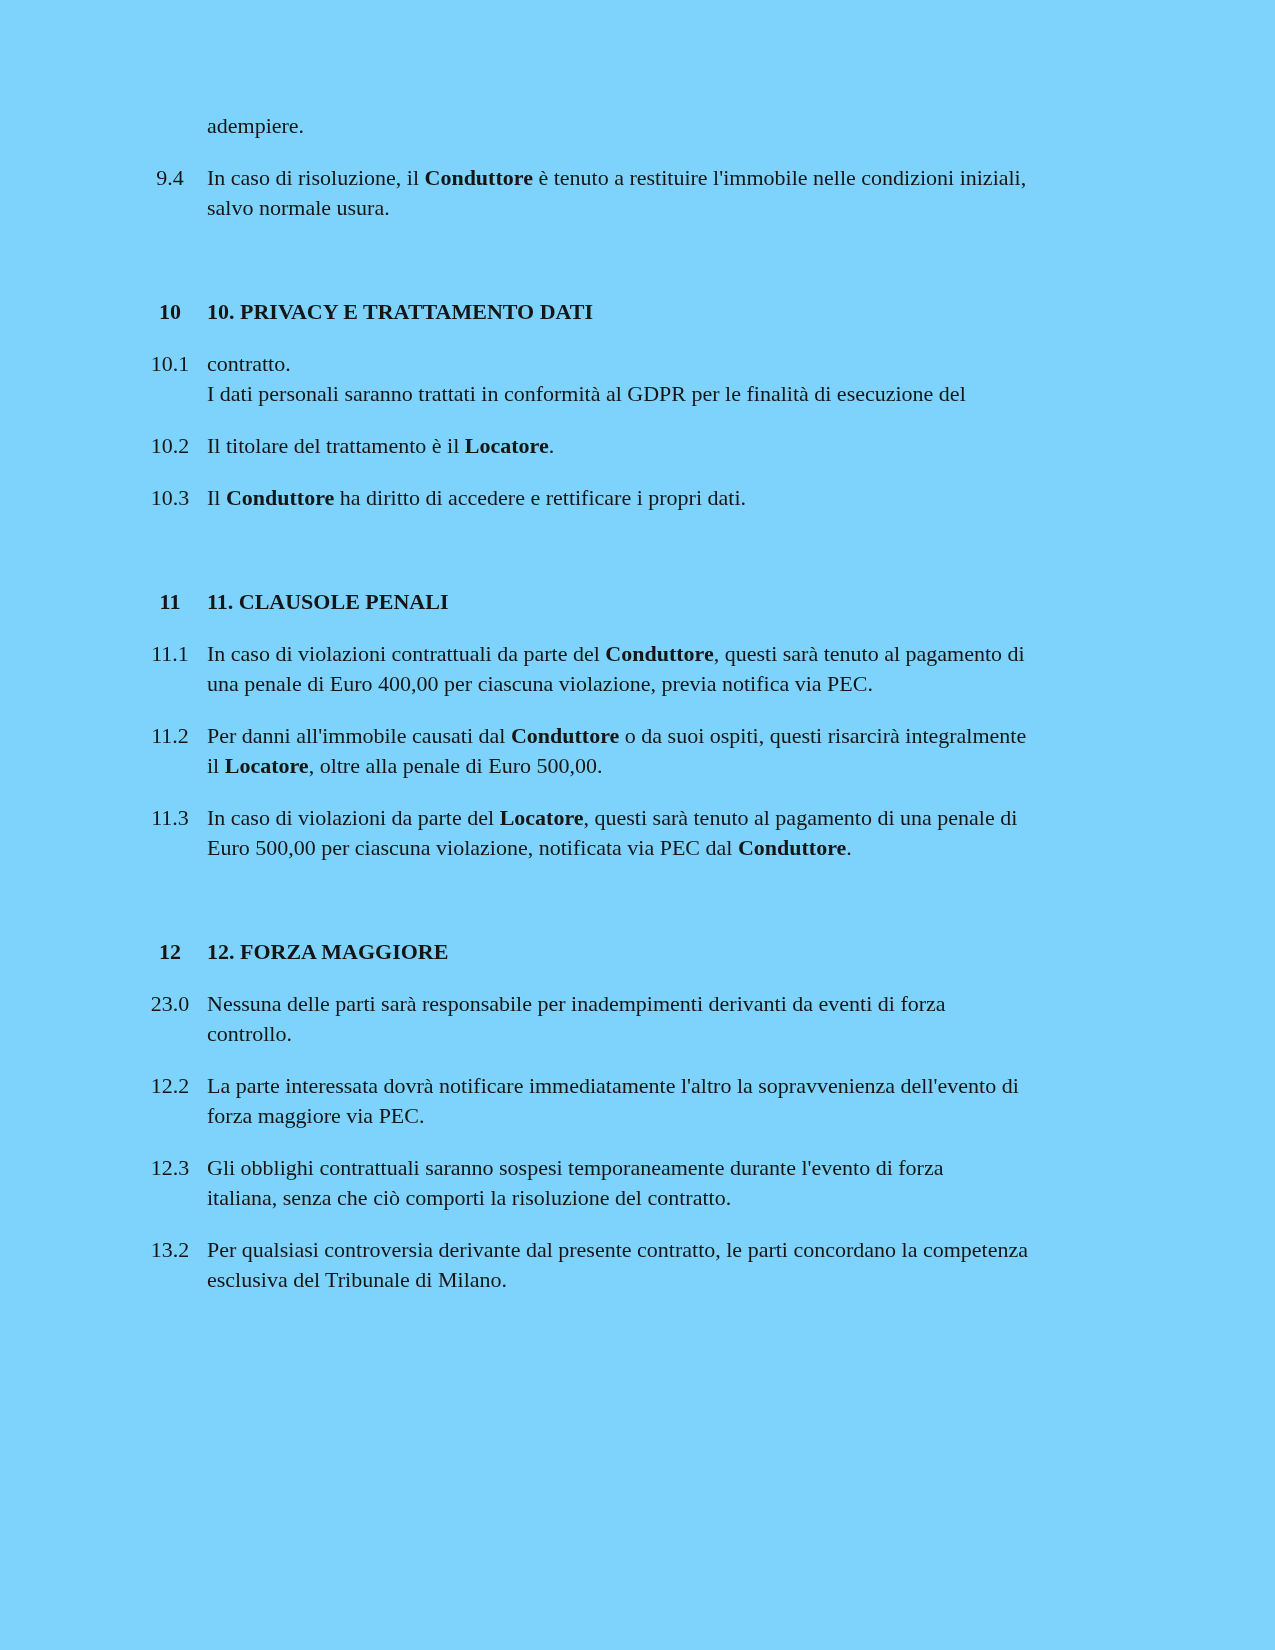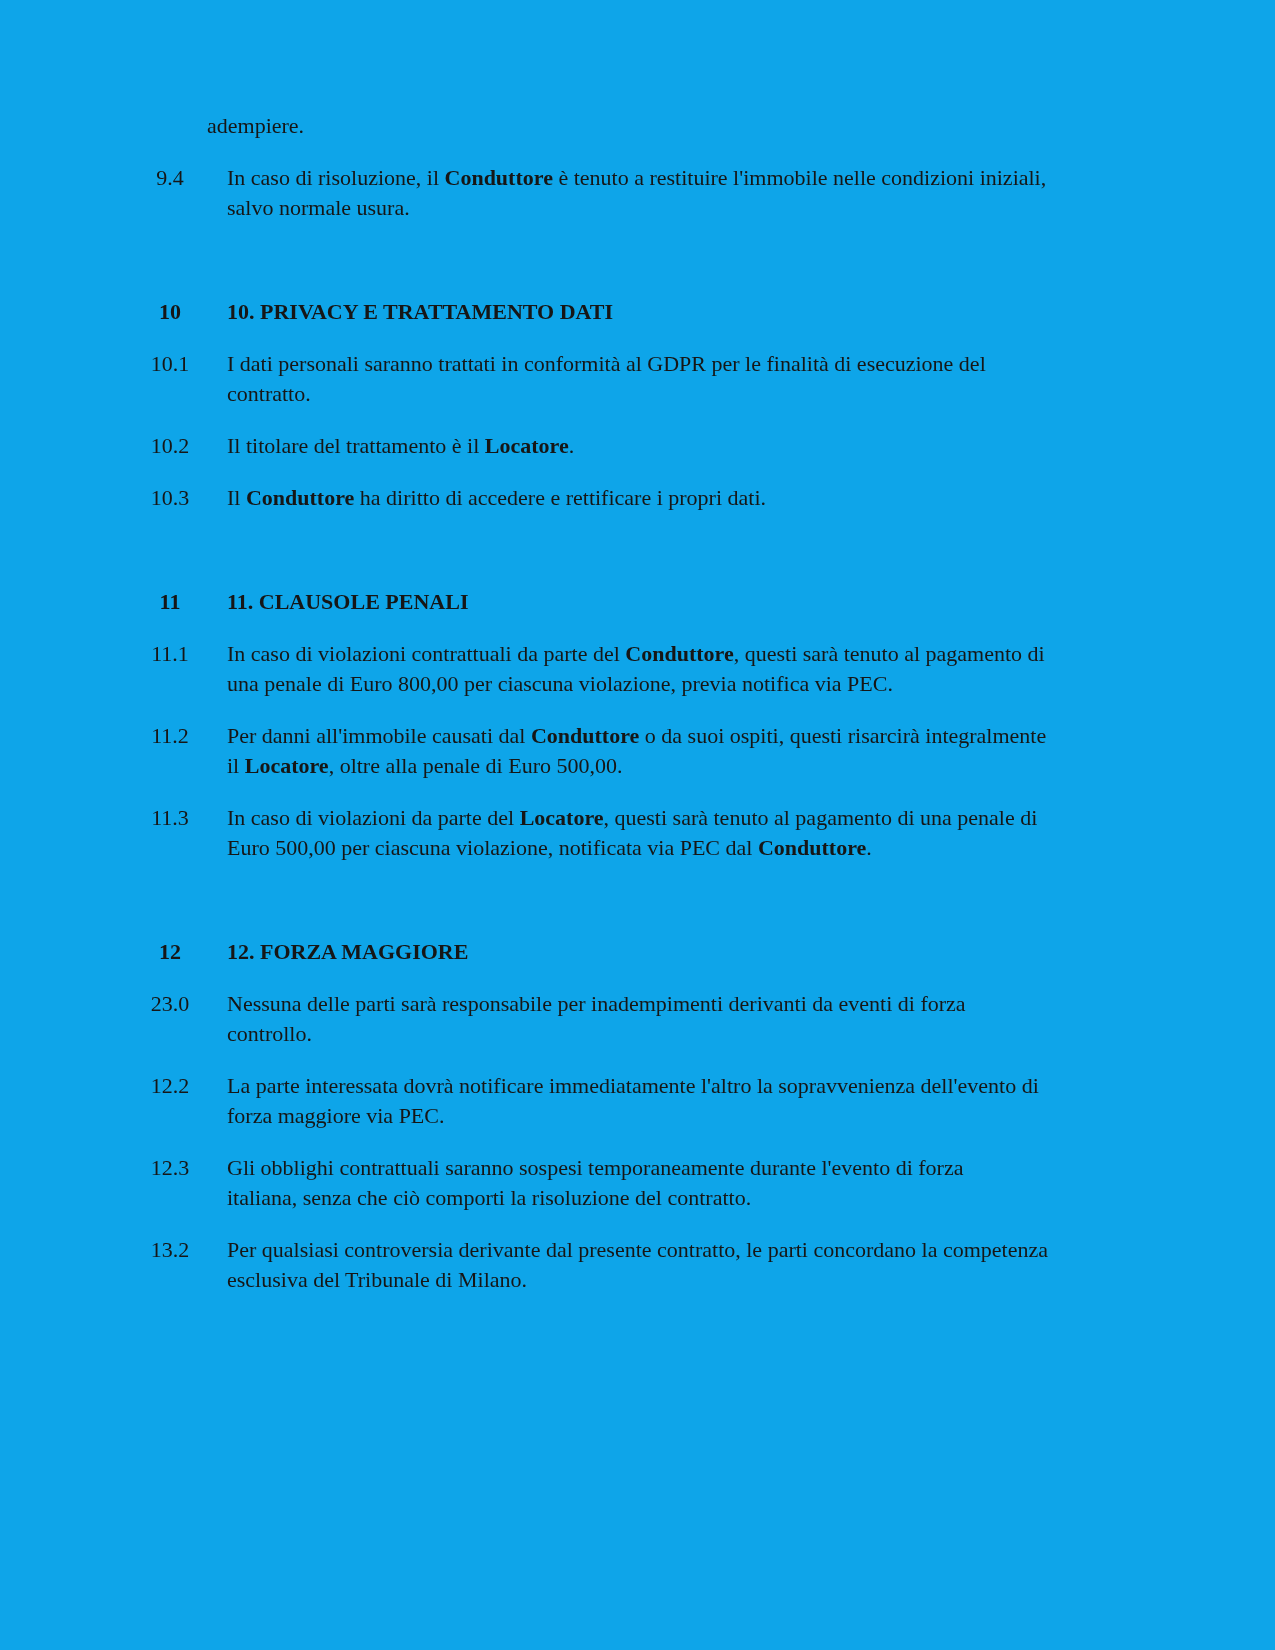--- a/index.html
+++ b/index.html
@@ -4,38 +4,37 @@
 <style>
   html, body {
     margin: 0;
     padding: 0;
     background: #ffffff;
   }
   .page {
     position: relative;
     width: 1275px;
     height: 1650px;
-    background: #0ea5e9;
+    background: #7dd3fc;
     overflow: hidden;
     font-family: "Liberation Serif", "DejaVu Serif", serif;
     font-size: 22px;
     line-height: 30px;
     color: #161616;
   }
   .doc {
     padding: 111px 40px 0 133px;
   }
   .block {
     display: flex;
     align-items: flex-start;
     margin: 0;
   }
   .block + .block {
     margin-top: 22px;
-    gap: 20px;
   }
   .block.heading {
     margin-top: 74px;
     font-weight: bold;
   }
   .num {
     flex: 0 0 74px;
     width: 74px;
     text-align: center;
     white-space: nowrap;
@@ -71,22 +70,22 @@
       </div>
       <div class="block heading">
         <div class="num">10</div>
         <div class="text">
           <div class="line"><span class="b">10. PRIVACY E TRATTAMENTO DATI</span></div>
         </div>
       </div>
       <div class="block clause">
         <div class="num">10.1</div>
         <div class="text">
+          <div class="line"><span>contratto.</span></div>
           <div class="line"><span>I dati personali saranno trattati in conformità al GDPR per le finalità di esecuzione del</span></div>
-          <div class="line"><span>contratto.</span></div>
         </div>
       </div>
       <div class="block clause">
         <div class="num">10.2</div>
         <div class="text">
           <div class="line"><span>Il titolare del trattamento è il </span><span class="b">Locatore</span><span>.</span></div>
         </div>
       </div>
       <div class="block clause">
         <div class="num">10.3</div>
@@ -97,21 +96,21 @@
       <div class="block heading">
         <div class="num">11</div>
         <div class="text">
           <div class="line"><span class="b">11. CLAUSOLE PENALI</span></div>
         </div>
       </div>
       <div class="block clause">
         <div class="num">11.1</div>
         <div class="text">
           <div class="line"><span>In caso di violazioni contrattuali da parte del </span><span class="b">Conduttore</span><span>, questi sarà tenuto al pagamento di</span></div>
-          <div class="line"><span>una penale di Euro 800,00 per ciascuna violazione, previa notifica via PEC.</span></div>
+          <div class="line"><span>una penale di Euro 400,00 per ciascuna violazione, previa notifica via PEC.</span></div>
         </div>
       </div>
       <div class="block clause">
         <div class="num">11.2</div>
         <div class="text">
           <div class="line"><span>Per danni all'immobile causati dal </span><span class="b">Conduttore</span><span> o da suoi ospiti, questi risarcirà integralmente</span></div>
           <div class="line"><span>il </span><span class="b">Locatore</span><span>, oltre alla penale di Euro 500,00.</span></div>
         </div>
       </div>
       <div class="block clause">

